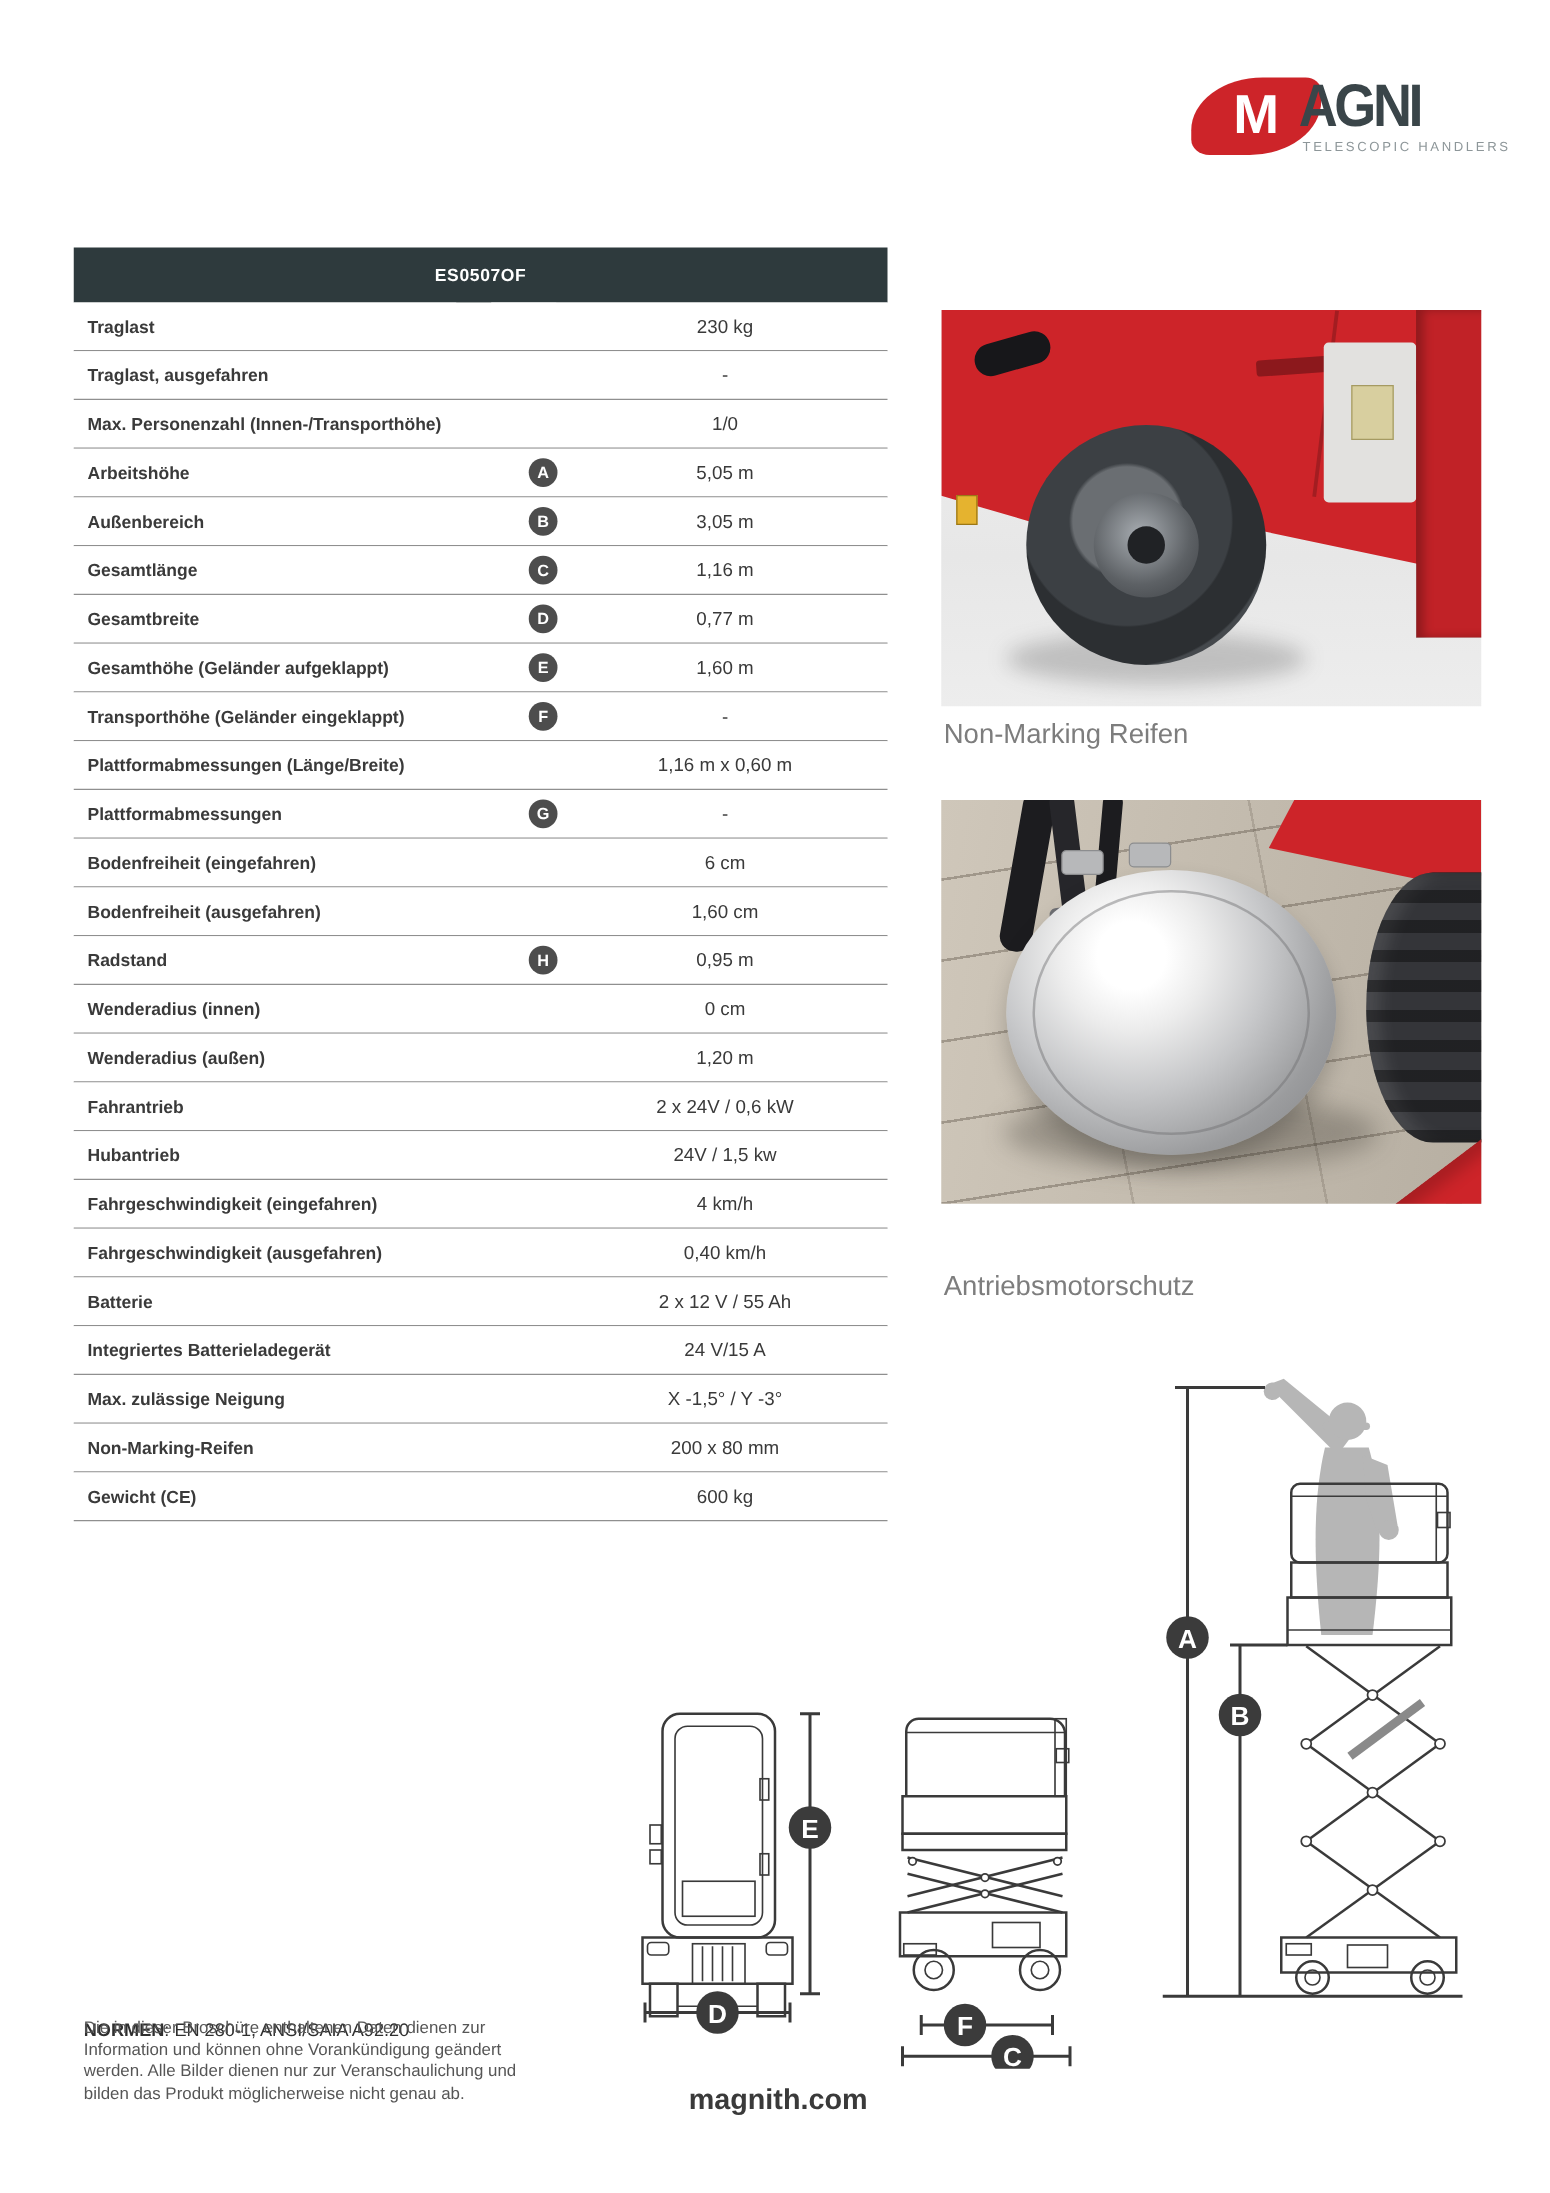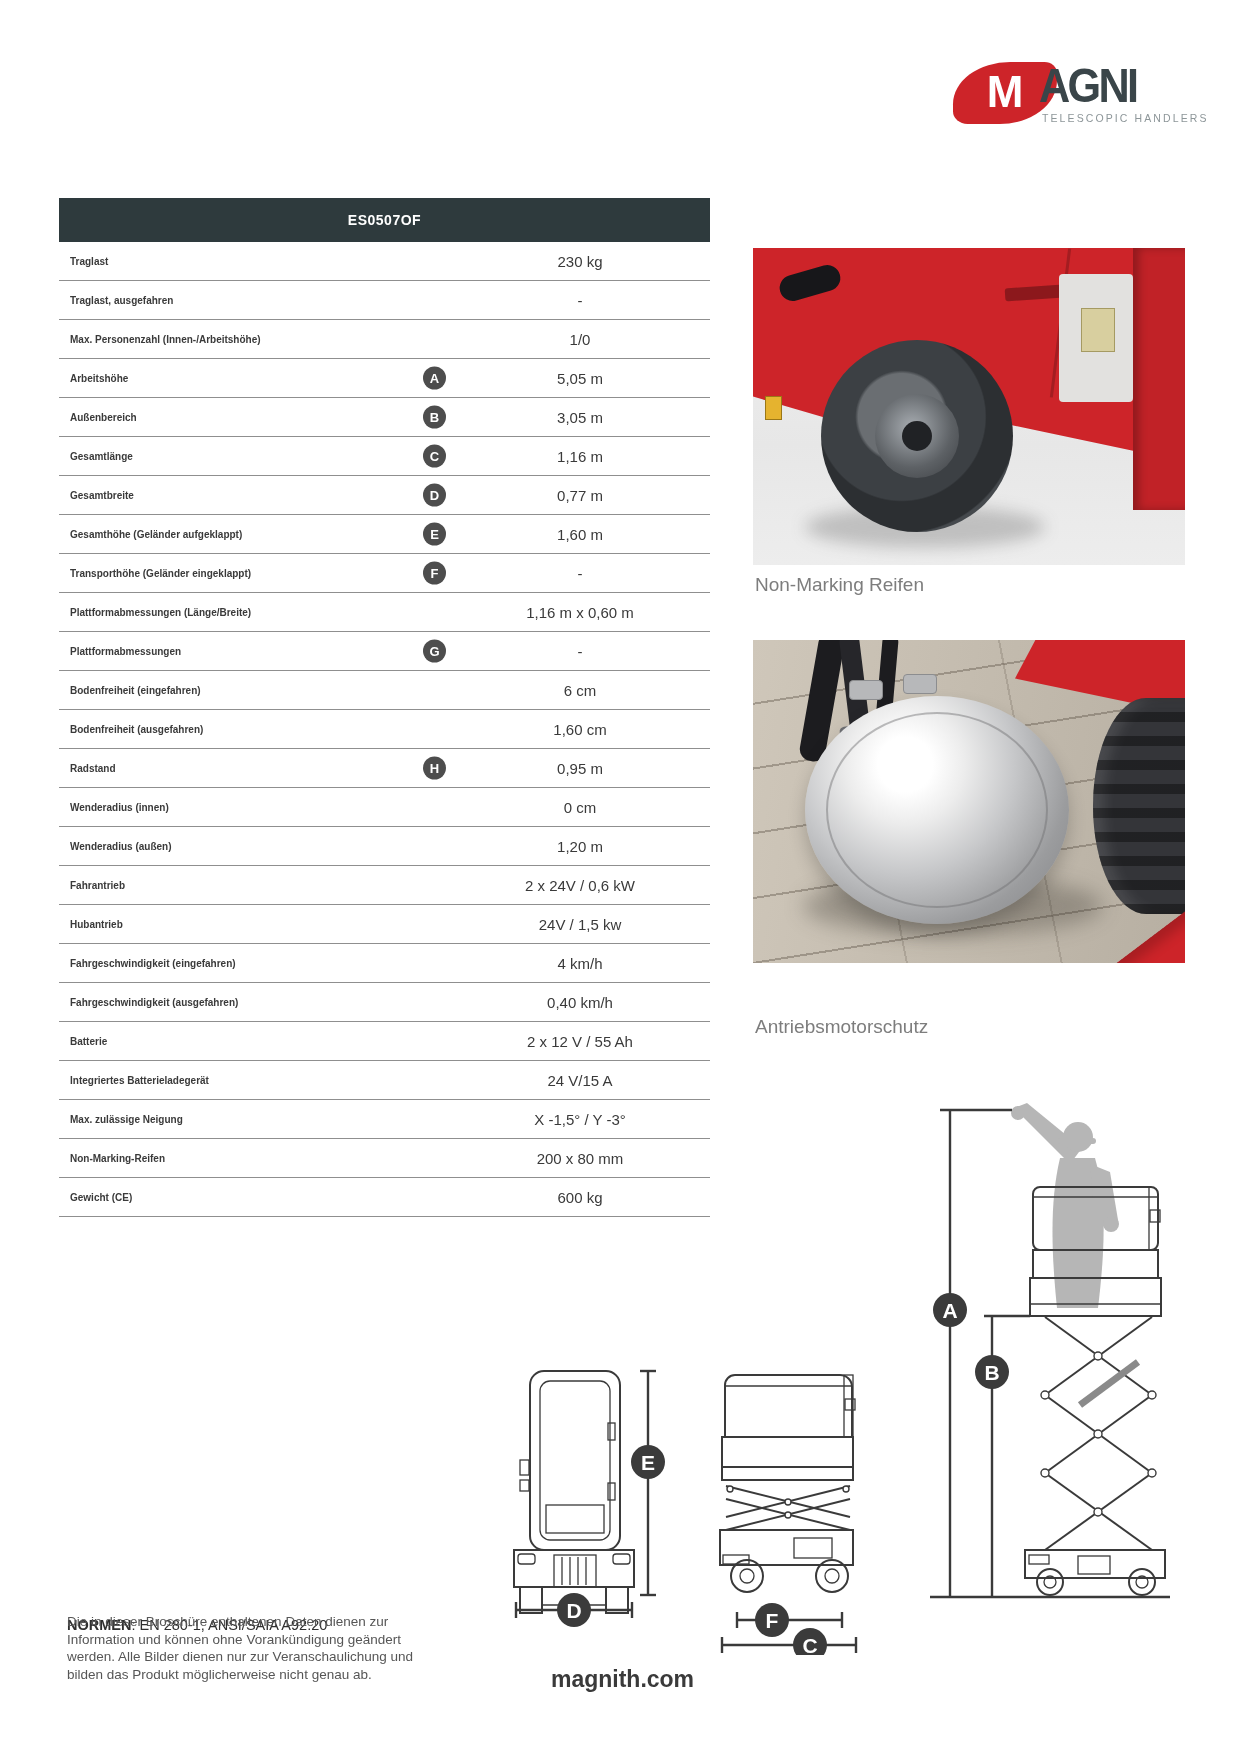--- a/index.html
+++ b/index.html
@@ -20,29 +20,29 @@
   .logo-tagline{position:absolute;left:89px;top:52px;width:152px;font-size:10.5px;color:#8d9699;
     letter-spacing:2.1px;white-space:nowrap;}
 
   
   .spec{position:absolute;left:59px;top:198px;width:651px;}
   .spec-header{position:relative;height:44px;background:var(--header);display:flex;align-items:center;justify-content:center;}
   .spec-header .title{color:#fff;font-size:14px;font-weight:700;letter-spacing:.5px;}
   .spec-header .nub1{position:absolute;left:306px;bottom:-5px;width:28px;height:5px;background:#222c2e;}
   .spec-header .nub2{position:absolute;left:334px;bottom:-5px;width:52px;height:5px;background:#c9cccc;}
   .srow{position:relative;height:39px;border-bottom:1px solid var(--line);display:flex;align-items:center;background:#fff;}
-  .srow .lbl{margin-left:11px;font-size:10px;font-weight:700;color:var(--ink);white-space:nowrap;}
+  .srow .lbl{margin-left:11px;font-size:14px;font-weight:700;color:var(--ink);white-space:nowrap;}
   .srow .badge{position:absolute;left:364px;top:50%;transform:translateY(-50%);width:23px;height:23px;
     border-radius:50%;background:var(--badge);color:#fff;font-size:13px;font-weight:700;
     display:flex;align-items:center;justify-content:center;}
   .srow .val{position:absolute;right:0;width:260px;text-align:center;font-size:15px;color:var(--ink);white-space:nowrap;}
 
   
   .photo{position:absolute;left:753px;width:432px;overflow:hidden;}
-  .caption{position:absolute;left:755px;font-size:19px;color:var(--muted);}
+  .caption{position:absolute;left:755px;font-size:22px;color:var(--muted);}
 
   .p1{top:248px;height:317px;background:linear-gradient(180deg,#f1f1f1,#e7e7e7 62%,#ededed);}
   .p1-red{position:absolute;left:0;top:0;width:100%;height:225px;background:var(--red);
     clip-path:polygon(0 0,100% 0,100% 95%,58% 78%,32% 84%,0 66%);}
   .p1-hole{position:absolute;left:26px;top:22px;width:62px;height:26px;background:#17171a;border-radius:14px;transform:rotate(-16deg);}
   .p1-slot1{position:absolute;left:252px;top:38px;width:72px;height:13px;background:#8c181c;border-radius:3px;transform:rotate(-4deg);}
   .p1-slot2{position:absolute;left:338px;top:58px;width:44px;height:11px;background:#8c181c;border-radius:3px;transform:rotate(-4deg);}
   .p1-seam{position:absolute;left:306px;top:0;width:3px;height:150px;background:#a31d21;transform:rotate(7deg);}
   .p1-warn{position:absolute;left:12px;top:148px;width:17px;height:24px;background:#e5b32f;border:1px solid #9b7716;}
   .p1-panel{position:absolute;right:52px;top:26px;width:74px;height:128px;background:#e2e1df;border-radius:4px;}
@@ -122,21 +122,21 @@
     <span class="lbl">Traglast</span>
 
     <span class="val">230 kg</span>
   </div>
         <div class="srow">
     <span class="lbl">Traglast, ausgefahren</span>
 
     <span class="val">-</span>
   </div>
         <div class="srow">
-    <span class="lbl">Max. Personenzahl (Innen-/Arbeitshöhe)</span>
+    <span class="lbl">Max. Personenzahl (Innen-/Transporthöhe)</span>
 
     <span class="val">1/0</span>
   </div>
         <div class="srow">
     <span class="lbl">Arbeitshöhe</span>
     <span class="badge">A</span>
     <span class="val">5,05 m</span>
   </div>
         <div class="srow">
     <span class="lbl">Außenbereich</span>

